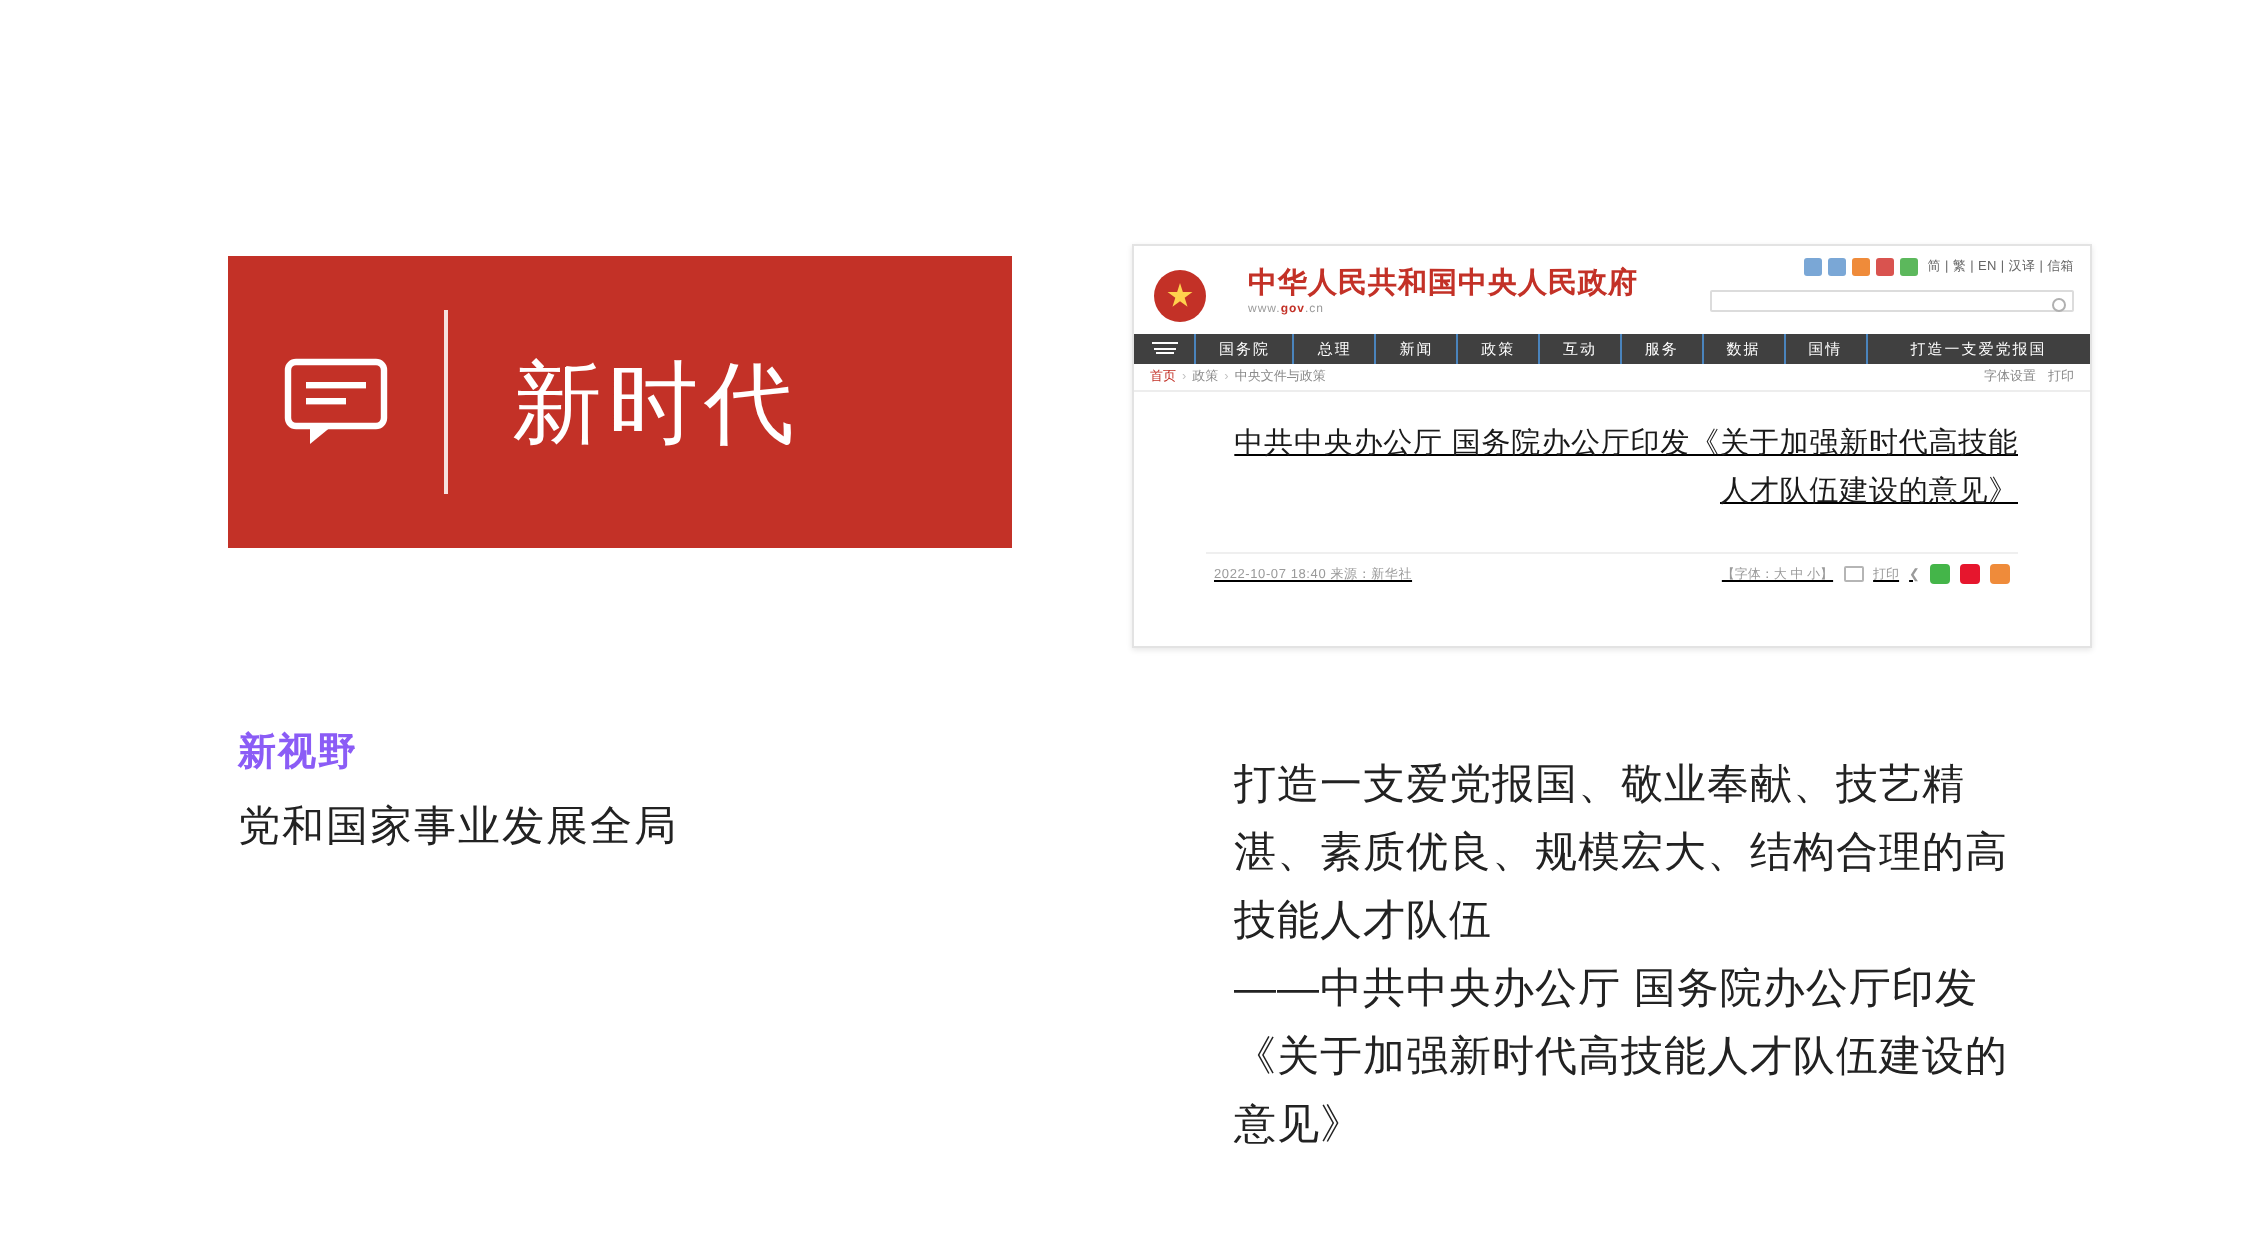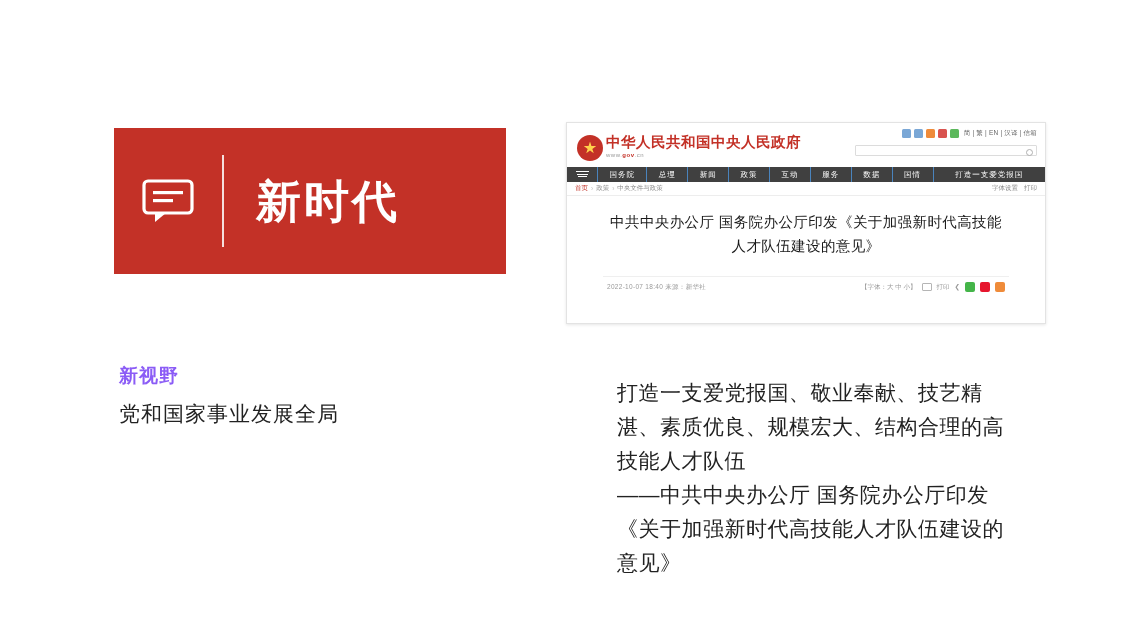--- a/index.html
+++ b/index.html
@@ -34,21 +34,21 @@
     justify-content: center;
   }
   .banner-divider {
     width: 2px;
     height: 92px;
     background: rgba(255,255,255,0.85);
   }
   .banner-text {
     color: #ffffff;
     font-size: 45px;
-    font-weight: bold;
+    font-weight: normal;
     letter-spacing: 3px;
     margin-left: 32px;
     line-height: 1;
   }
 
   
   .left-subtitle {
     position: absolute;
     left: 119px;
     top: 363px;
@@ -100,21 +100,21 @@
   .gov-emblem:after {
     content: "";
     position: absolute;
     left: 50%; top: 50%;
     transform: translate(-50%,-50%);
     width: 13px; height: 13px;
     background: #ffd24d;
     clip-path: polygon(50% 0%, 61% 35%, 98% 35%, 68% 57%, 79% 91%, 50% 70%, 21% 91%, 32% 57%, 2% 35%, 39% 35%);
   }
   .gov-titles {
-    margin-left: 3px;
+    margin-left: 21px;
     display: flex;
     flex-direction: column;
     justify-content: center;
   }
   .gov-title-cn {
     color: #c33127;
     font-size: 14.5px;
     font-weight: bold;
     letter-spacing: 0.5px;
     line-height: 16px;
@@ -215,21 +215,22 @@
   .gov-crumb-right {
     position: absolute;
     right: 8px;
     display: flex; gap: 6px;
     color: #8a8a8a;
   }
 
   
   .gov-article {
     padding: 14px 36px 0 36px;
-    text-align: center;
+    text-align: right;
+    text-decoration: underline;
   }
   .gov-article h1 {
     margin: 0;
     font-size: 14.5px;
     font-weight: 500;
     color: #1a1a1a;
     line-height: 24px;
     letter-spacing: 0.4px;
   }
   .gov-meta {

